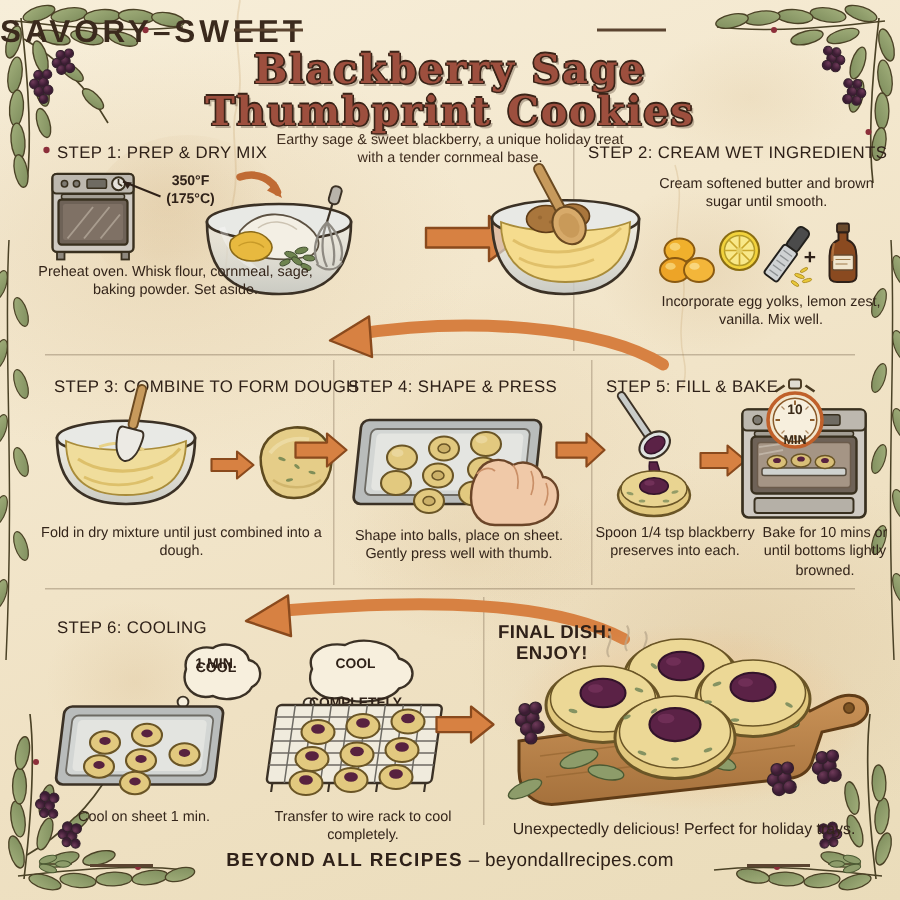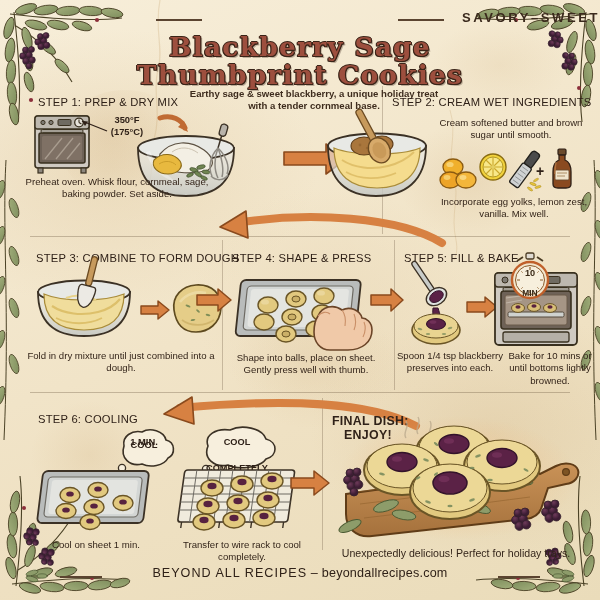--- a/index.html
+++ b/index.html
@@ -30,40 +30,40 @@
   .corner { position:absolute; width:140px; height:140px; pointer-events:none; }
   .c-tl{left:-4px;  top:-4px;}
   .c-tr{right:-4px; top:-4px;  transform:scaleX(-1);}
   .c-bl{left:-4px;  bottom:-4px;transform:scaleY(-1);}
   .c-br{right:-4px; bottom:-4px;transform:scale(-1,-1);}
   .edge-l{position:absolute;left:-10px;top:150px;width:54px;height:300px;pointer-events:none;}
   .edge-r{position:absolute;right:-10px;top:150px;width:54px;height:300px;pointer-events:none;transform:scaleX(-1);}
 
   
   .kicker {
-    position:absolute; left:0; right:0; top:10px; text-align:right;
-    font-size:13px; font-weight:bold; letter-spacing:2.6px;
+    position:absolute; left:0; right:0; top:10px; text-align:left;
+    font-size:21px; font-weight:bold; letter-spacing:2.6px;
     color:#3b2a1d;
   }
   .kicker-rule{position:absolute;top:19px;height:2px;background:#5b4430;width:46px;}
   .kr-l{left:156px;} .kr-r{right:156px;}
   .title {
     position:absolute; left:0; right:0; text-align:center;
     font-family:"DejaVu Serif", serif;
     font-weight:bold; font-size:26.5px; letter-spacing:1.2px;
     color:#9d4f3e;
     text-shadow:
        1px 0 0 #3a2418, -1px 0 0 #3a2418, 0 1px 0 #3a2418, 0 -1px 0 #3a2418,
        1px 1px 0 #3a2418, -1px 1px 0 #3a2418, 2px 2px 0 rgba(58,36,24,.30);
     line-height:1;
   }
   .t1{top:34px;} .t2{top:62px;}
   .subtitle{
-    position:absolute; left:189px; width:250px; top:88px; text-align:center;
-    font-size:9.6px; line-height:1.30; color:#3e2c1e; font-weight:bold;
+    position:absolute; left:175px; width:250px; top:88px; text-align:center;
+    font-size:9.6px; line-height:1.30; color:#3e2c1e; font-weight:normal;
   }
   .step-head{
     position:absolute; font-size:11.2px; font-weight:normal;
     color:#2f2118; letter-spacing:.25px; white-space:nowrap;
   }
   .cap{
     position:absolute; text-align:center; font-size:9.6px; line-height:1.28;
     color:#34251a; font-weight:normal;
   }
   .mini{
@@ -73,21 +73,21 @@
   .final-head{
     position:absolute; font-size:12.4px; font-weight:bold; line-height:1.18;
     color:#2f2118; letter-spacing:.3px;
   }
   
   .footer-wrap{position:absolute;left:0;right:0;bottom:12px;height:22px;}
   .footer-txt{
     position:absolute;left:0;right:0;top:0;text-align:center;
     font-size:12.6px;color:#2f2118;letter-spacing:.2px;
   }
-  .footer-txt b{font-weight:normal;letter-spacing:1.0px;}
+  .footer-txt b{font-weight:bold;letter-spacing:1.0px;}
   .f-rule{position:absolute;top:10px;height:2px;background:#5b4430;width:42px;}
   .fr-l{left:60px;} .fr-r{right:60px;}
   .f-leaf{position:absolute;top:2px;}
   .fl-l{left:24px;} .fl-r{right:24px;transform:scaleX(-1);}
 
   
   .hr{position:absolute;height:1px;background:rgba(90,68,46,.30);}
   .vr{position:absolute;width:1px;background:rgba(90,68,46,.28);}
 
   svg{display:block;overflow:visible;}

